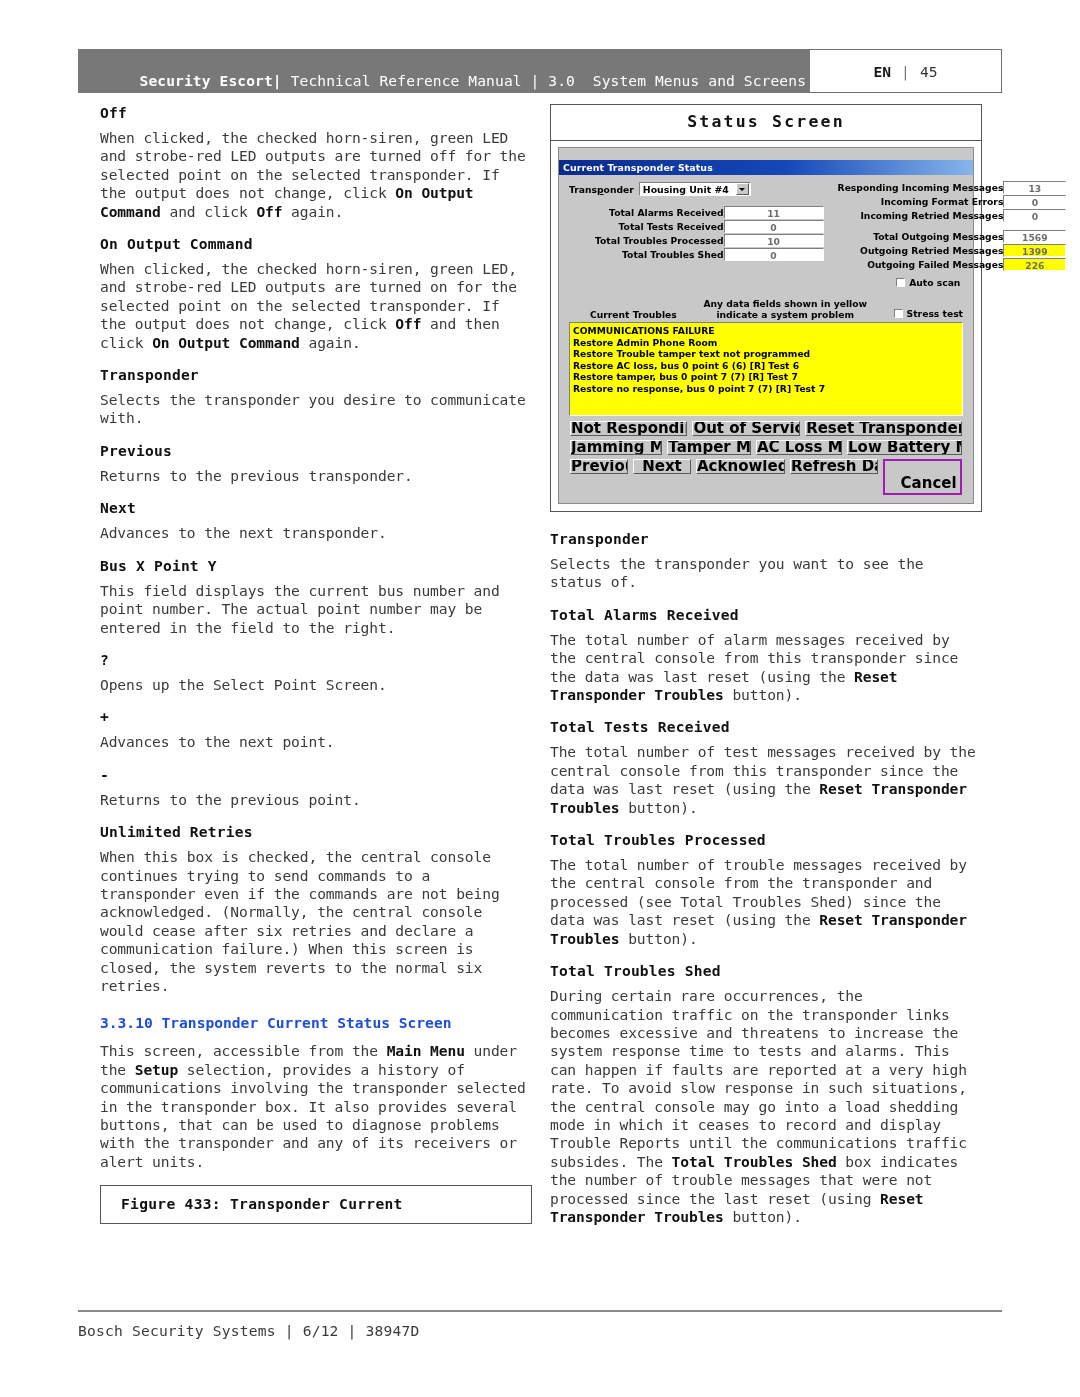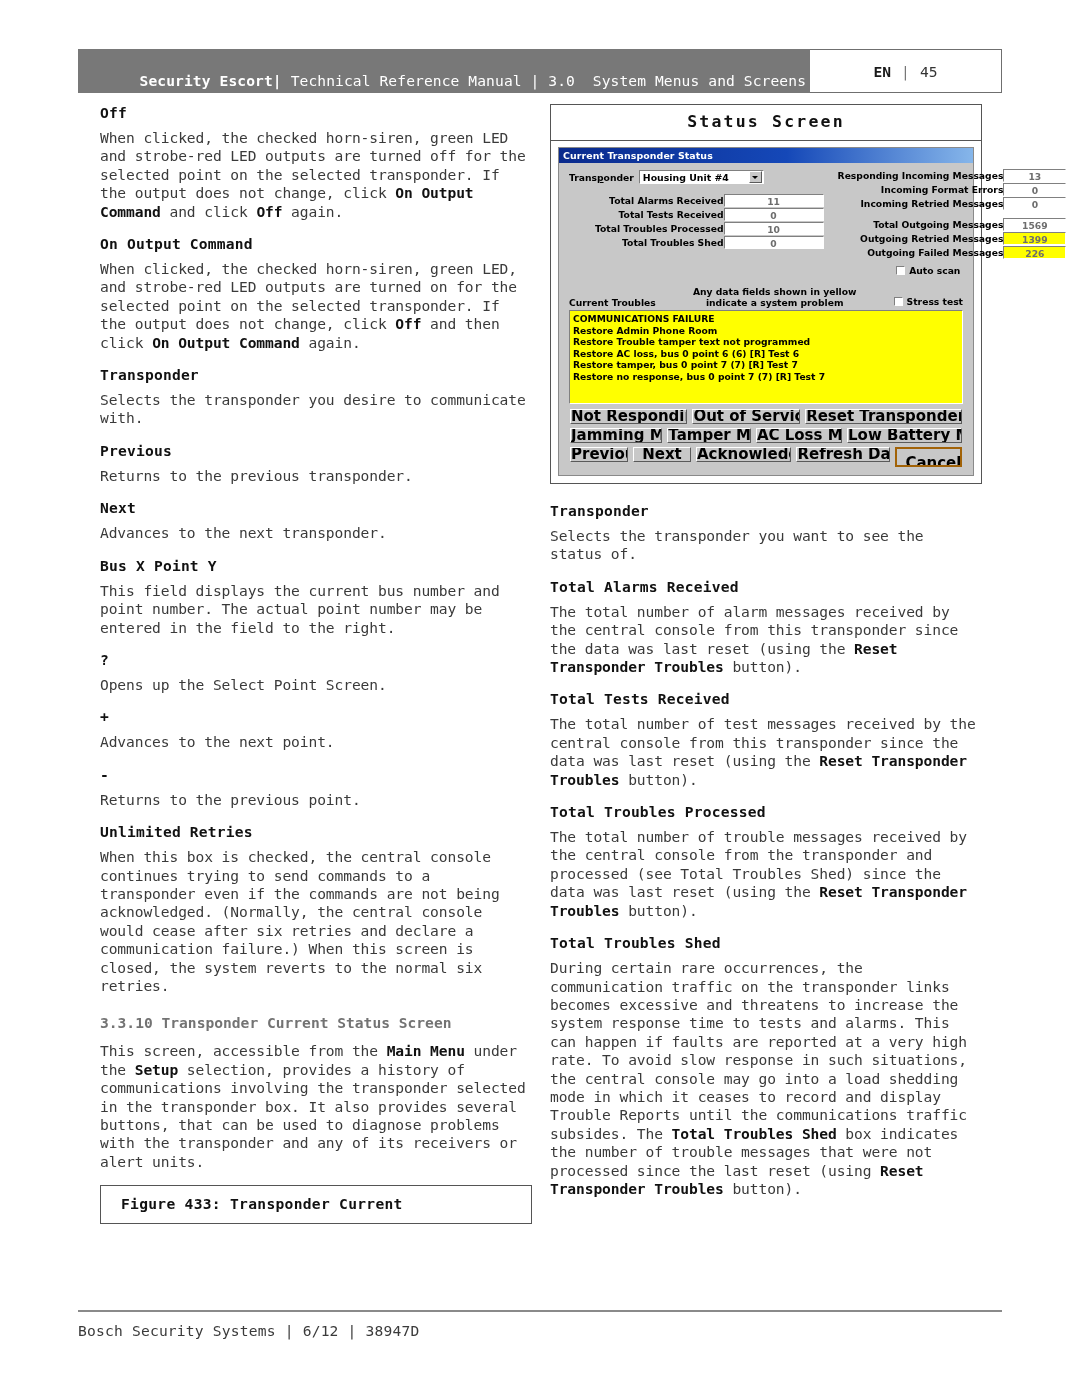--- a/index.html
+++ b/index.html
@@ -67,21 +67,21 @@
     font-size: 14.6px;
     font-weight: bold;
     color: #111111;
     margin: 0 0 7px 0;
     line-height: 18px;
     letter-spacing: 0.2px;
   }
   h4.sect {
     font-size: 14.6px;
     font-weight: bold;
-    color: #737373;
+    color: #1d4ed8;
     margin: 18px 0 9px 0;
     line-height: 20px;
     padding-left: 70px;
     text-indent: -70px;
   }
   p.body {
     font-size: 14.6px;
     line-height: 18.4px;
     margin: 0 0 14px 0;
     color: #3a3a3a;
@@ -118,34 +118,35 @@
     padding: 0 0 4px 0;
     box-sizing: border-box;
   }
   .dlg-title {
     background: linear-gradient(to right, #0a2a8c 0%, #1548b8 55%, #86b6ea 100%);
     color: #ffffff;
     font-weight: bold;
     font-size: 9.4px;
     padding: 2px 0 2px 4px;
     letter-spacing: 0.1px;
+    margin-top: 12px;
   }
   .dlg-body { padding: 5px 6px 0 6px; }
 
   .row-top { display: flex; align-items: flex-start; }
   .transponder-row { display: flex; align-items: center; margin: 2px 0 0 4px; }
   .lbl { font-weight: bold; color: #000; }
   .lbl u { text-decoration: underline; }
   .combo {
     display: flex;
     align-items: center;
     background: #ffffff;
     border: 1px solid;
     border-color: #808080 #ffffff #ffffff #808080;
-    width: 125px;
+    width: 112px;
     height: 14px;
     margin-left: 5px;
     box-sizing: border-box;
   }
   .combo .val {
     flex: 1 1 auto;
     font-weight: bold;
     font-size: 9.4px;
     padding-left: 3px;
     color: #000;
@@ -194,21 +195,21 @@
   .fbox.yellow  { background: #ffff00; }
 
   .left-fields { margin: 9px 0 0 30px; }
   .right-fields { margin-left: 14px; }
 
   .note-row {
     display: flex;
     align-items: flex-end;
     margin: 6px 4px 2px 4px;
   }
-  .note-lbl { font-weight: bold; white-space: nowrap; }
+  .note-lbl { font-weight: bold; white-space: nowrap; margin-left: 21px; }
   .note-mid {
     flex: 1 1 auto;
     text-align: center;
     font-weight: bold;
     line-height: 10.5px;
     padding: 0 4px;
   }
   .chk-group { display: flex; align-items: center; gap: 20px; padding-bottom: 1px; flex-direction: column; }
   .chk { display: flex; align-items: center; }
   .chk .box {
@@ -250,22 +251,22 @@
     text-align: center;
     font-weight: bold;
     font-size: 15px;
     color: #000;
     flex: 1 1 auto;
     box-sizing: border-box;
     white-space: nowrap;
     overflow: hidden;
   }
   .btn.default {
-    border: 2px solid #a16207;
-    padding: 8px;
+    border: 2px solid #a21caf;
+    padding: 16px;
   }
   .btn.xs { flex: 0 0 58px; }
 
   
   .caption-box {
     border: 1.5px solid #555555;
     width: 432px;
     box-sizing: border-box;
     padding: 9px 0 11px 20px;
     font-size: 14.6px;

